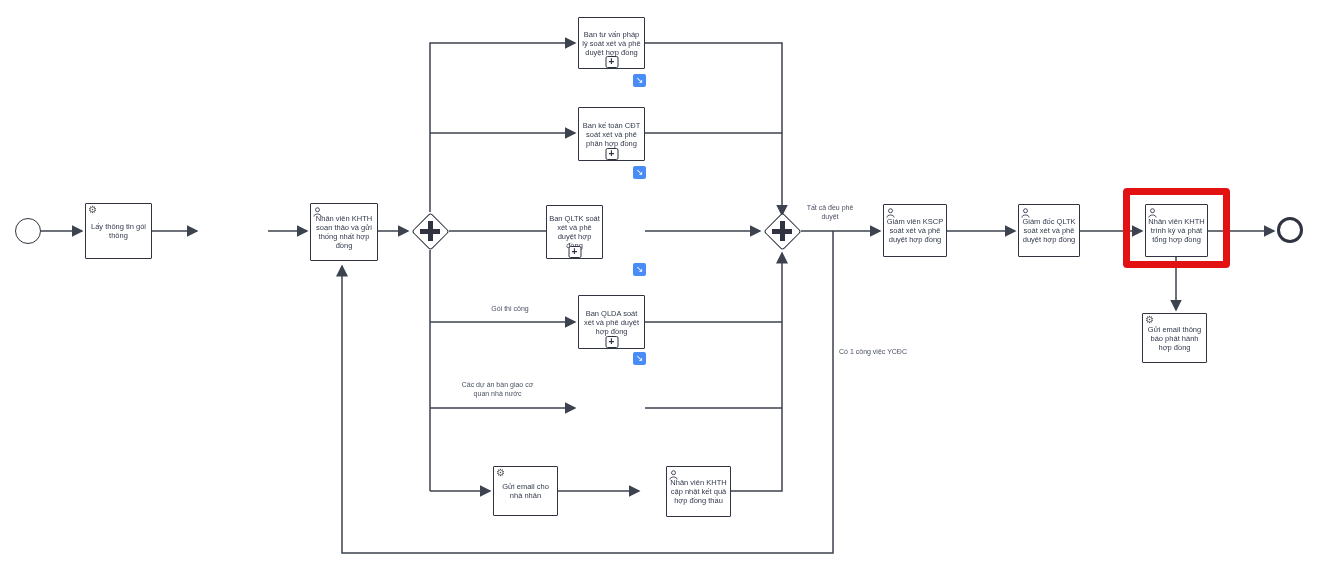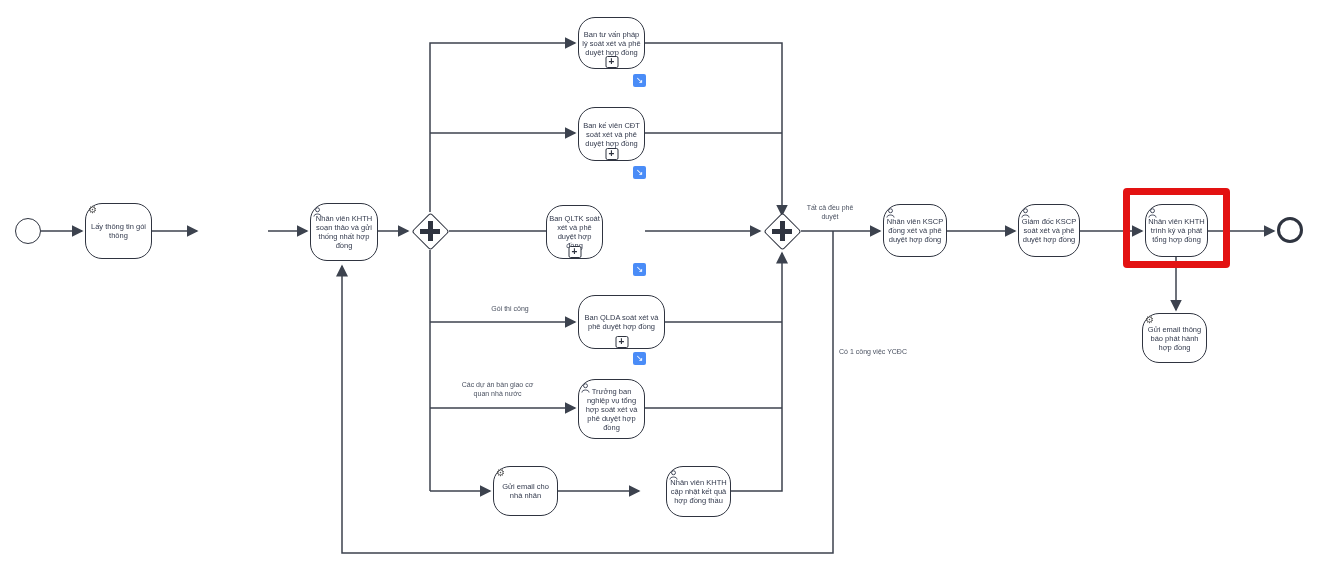--- a/index.html
+++ b/index.html
@@ -1,20 +1,20 @@
 <!DOCTYPE html>
 <html><head>
 <meta charset="utf-8">
 <style>
   html,body{margin:0;padding:0;background:#fff;}
   .canvas{position:relative;width:1317px;height:566px;background:#fff;
           font-family:"Liberation Sans", sans-serif;overflow:hidden;}
   svg.wires{position:absolute;left:0;top:0;z-index:1;}
 
-  .task{position:absolute;background:#fff;border:1.5px solid #2f3440;border-radius:17px;
+  .task{position:absolute;background:#fff;border:1.5px solid #2f3440;border-radius:1px;
         display:flex;align-items:center;justify-content:center;text-align:center;
         font-size:7.5px;line-height:1.2;color:#333a4d;padding:3px 2px;box-sizing:border-box;z-index:2;}
   .task .lbl{display:block;}
   .icon{position:absolute;left:2px;top:0px;font-size:10px;color:#555;line-height:12px;z-index:3;}
   .icon svg{display:block;margin-top:3px;}
   .subproc{position:absolute;bottom:0px;left:50%;transform:translateX(-50%);
            width:11px;height:10px;border:1px solid #2f3440;background:#fff;border-radius:2px;
            font-size:10px;line-height:9px;text-align:center;color:#2f3440;font-weight:bold;z-index:3;}
   .linkicon{position:absolute;width:13px;height:13px;background:#4a8cf7;color:#fff;
             font-size:9px;line-height:13px;text-align:center;border-radius:2px;z-index:3;}
@@ -98,46 +98,37 @@
     <div class="bar-h"></div>
   </div>
 
   <div class="task" style="left:578px;top:17px;width:67px;height:52px">
     <span class="lbl">Ban tư vấn pháp lý soát xét và phê duyệt hợp đồng</span>
     <span class="subproc">+</span>
   </div>
   <div class="linkicon" style="left:633px;top:74px">↘</div>
 
   <div class="task" style="left:578px;top:107px;width:67px;height:54px">
-    <span class="lbl">Ban kế viên CĐT soát xét và phê duyệt hợp đồng</span>
+    <span class="lbl">Ban kế toán CĐT soát xét và phê phân hợp đồng</span>
     <span class="subproc">+</span>
   </div>
   <div class="linkicon" style="left:633px;top:166px">↘</div>
 
   <div class="task" style="left:546px;top:205px;width:57px;height:54px">
     <span class="lbl">Ban QLTK soát xét và phê duyệt hợp đồng</span>
     <span class="subproc">+</span>
   </div>
   <div class="linkicon" style="left:633px;top:263px">↘</div>
 
-  <div class="task" style="left:578px;top:295px;width:87px;height:54px">
+  <div class="task" style="left:578px;top:295px;width:67px;height:54px">
     <span class="lbl">Ban QLDA soát xét và phê duyệt hợp đồng</span>
     <span class="subproc">+</span>
   </div>
   <div class="linkicon" style="left:633px;top:352px">↘</div>
 
-  <div class="task" style="left:578px;top:379px;width:67px;height:60px">
-    <span class="icon">
-        <svg width="9" height="10" viewBox="0 0 10 11">
-          <circle cx="5" cy="3" r="2.2" fill="none" stroke="#333a4d" stroke-width="1"></circle>
-          <path d="M1,10.5 C1,6.8 9,6.8 9,10.5" fill="none" stroke="#333a4d" stroke-width="1"></path>
-        </svg>
-      </span>
-    <span class="lbl">Trưởng ban nghiệp vụ tổng hợp soát xét và phê duyệt hợp đồng</span>
-  </div>
 
   <div class="task" style="left:493px;top:466px;width:65px;height:50px">
     <span class="icon">⚙</span>
     <span class="lbl">Gửi email cho nhà nhân</span>
   </div>
 
   <div class="task" style="left:666px;top:466px;width:65px;height:51px">
     <span class="icon">
         <svg width="9" height="10" viewBox="0 0 10 11">
           <circle cx="5" cy="3" r="2.2" fill="none" stroke="#333a4d" stroke-width="1"></circle>
@@ -153,31 +144,31 @@
     <div class="bar-h"></div>
   </div>
 
   <div class="task" style="left:883px;top:204px;width:64px;height:53px">
     <span class="icon">
         <svg width="9" height="10" viewBox="0 0 10 11">
           <circle cx="5" cy="3" r="2.2" fill="none" stroke="#333a4d" stroke-width="1"></circle>
           <path d="M1,10.5 C1,6.8 9,6.8 9,10.5" fill="none" stroke="#333a4d" stroke-width="1"></path>
         </svg>
       </span>
-    <span class="lbl">Nhân viên KSCP đồng xét và phê duyệt hợp đồng</span>
+    <span class="lbl">Giám viên KSCP soát xét và phê duyệt hợp đồng</span>
   </div>
 
   <div class="task" style="left:1018px;top:204px;width:62px;height:53px">
     <span class="icon">
         <svg width="9" height="10" viewBox="0 0 10 11">
           <circle cx="5" cy="3" r="2.2" fill="none" stroke="#333a4d" stroke-width="1"></circle>
           <path d="M1,10.5 C1,6.8 9,6.8 9,10.5" fill="none" stroke="#333a4d" stroke-width="1"></path>
         </svg>
       </span>
-    <span class="lbl">Giám đốc KSCP soát xét và phê duyệt hợp đồng</span>
+    <span class="lbl">Giám đốc QLTK soát xét và phê duyệt hợp đồng</span>
   </div>
 
   <div class="task" style="left:1145px;top:204px;width:63px;height:53px">
     <span class="icon">
         <svg width="9" height="10" viewBox="0 0 10 11">
           <circle cx="5" cy="3" r="2.2" fill="none" stroke="#333a4d" stroke-width="1"></circle>
           <path d="M1,10.5 C1,6.8 9,6.8 9,10.5" fill="none" stroke="#333a4d" stroke-width="1"></path>
         </svg>
       </span>
     <span class="lbl">Nhân viên KHTH trình ký và phát tổng hợp đồng</span>

